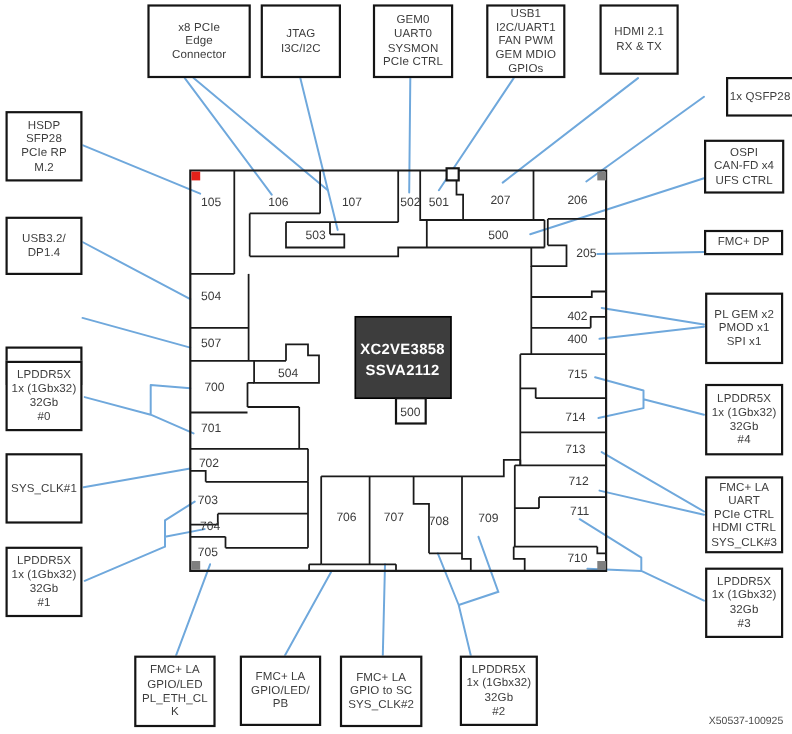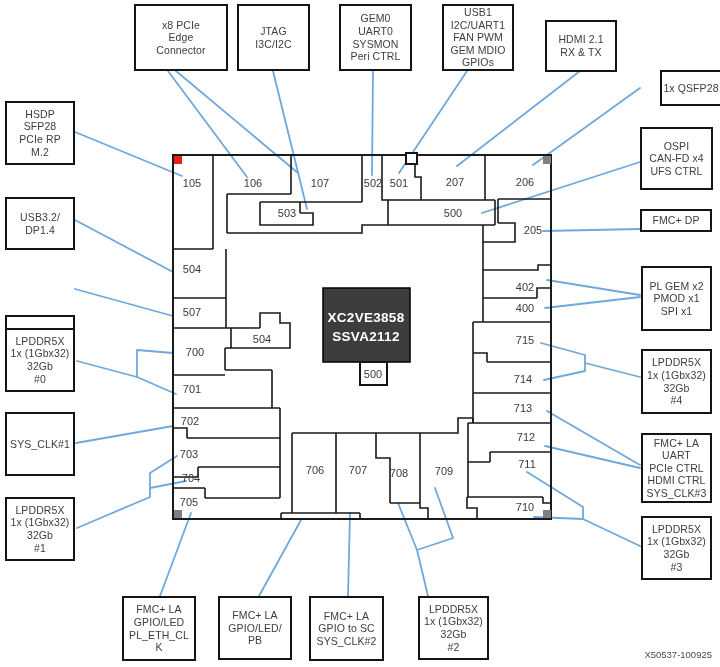--- a/index.html
+++ b/index.html
@@ -145,31 +145,31 @@
   </svg>
 
   <div class="co" style="left:134px;top:4px;width:94px;height:67px;"><span>x8 PCIe
 Edge
 Connector</span></div>
   <div class="co" style="left:237px;top:4px;width:73px;height:67px;"><span>JTAG
 I3C/I2C</span></div>
   <div class="co" style="left:339px;top:4px;width:73px;height:67px;"><span>GEM0
 UART0
 SYSMON
-Peri CTRL</span></div>
+PCIe CTRL</span></div>
   <div class="co" style="left:442px;top:4px;width:72px;height:67px;"><span>USB1
 I2C/UART1
 FAN PWM
 GEM MDIO
 GPIOs</span></div>
-  <div class="co" style="left:545px;top:4px;width:72px;height:52px;margin-top:16px;"><span>HDMI 2.1
+  <div class="co" style="left:545px;top:4px;width:72px;height:64px;"><span>HDMI 2.1
 RX &amp; TX</span></div>
 
   <div class="co" style="left:660px;top:70px;width:62px;height:36px;"><span>1x QSFP28</span></div>
-  <div class="co" style="left:640px;top:127px;width:73px;height:63px;"><span>OSPI
+  <div class="co" style="left:640px;top:127px;width:73px;height:49px;"><span>OSPI
 CAN-FD x4
 UFS CTRL</span></div>
   <div class="co" style="left:640px;top:209px;width:72px;height:23px;"><span>FMC+ DP</span></div>
   <div class="co" style="left:641px;top:266px;width:71px;height:65px;"><span>PL GEM x2
 PMOD x1
 SPI x1</span></div>
   <div class="co" style="left:641px;top:349px;width:71px;height:65px;"><span>LPDDR5X
 1x (1Gbx32)
 32Gb
 #4</span></div>

